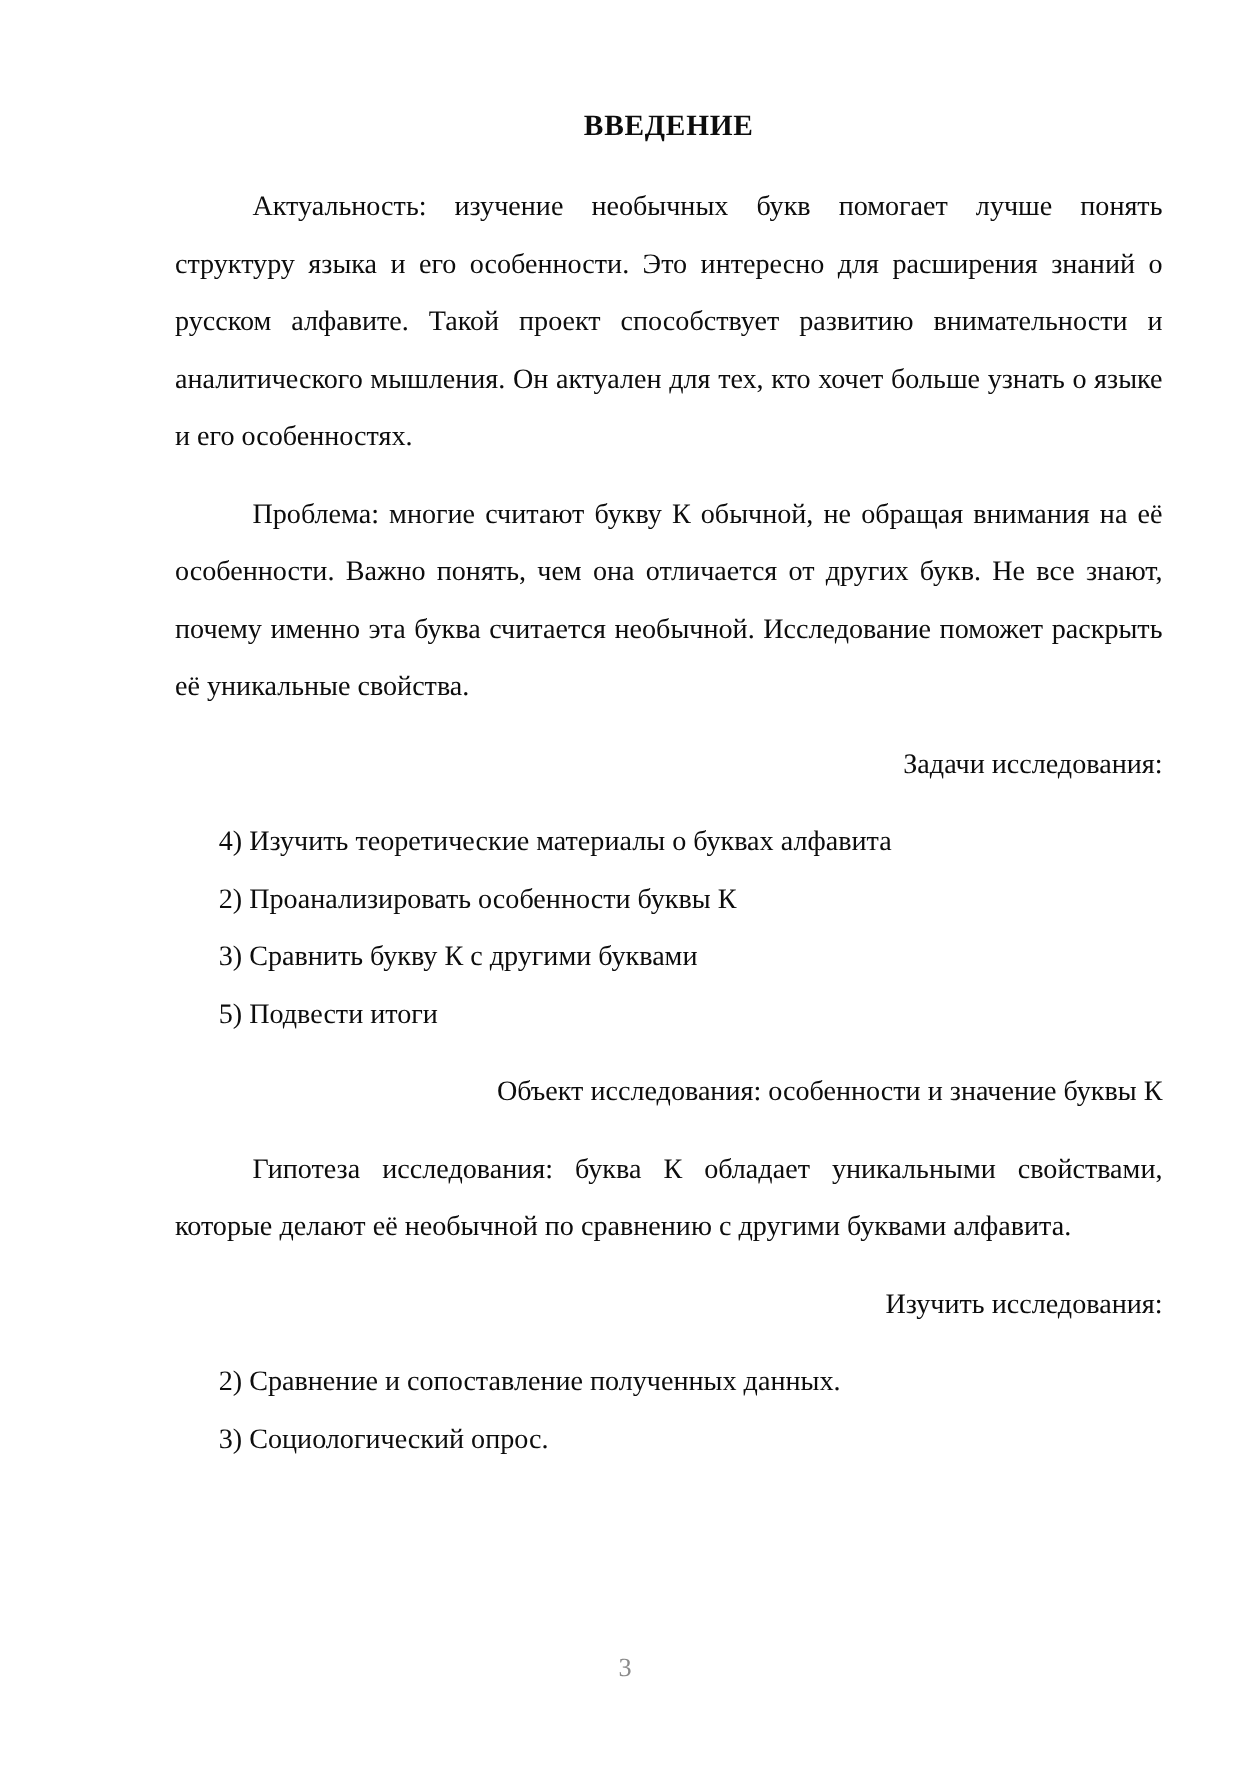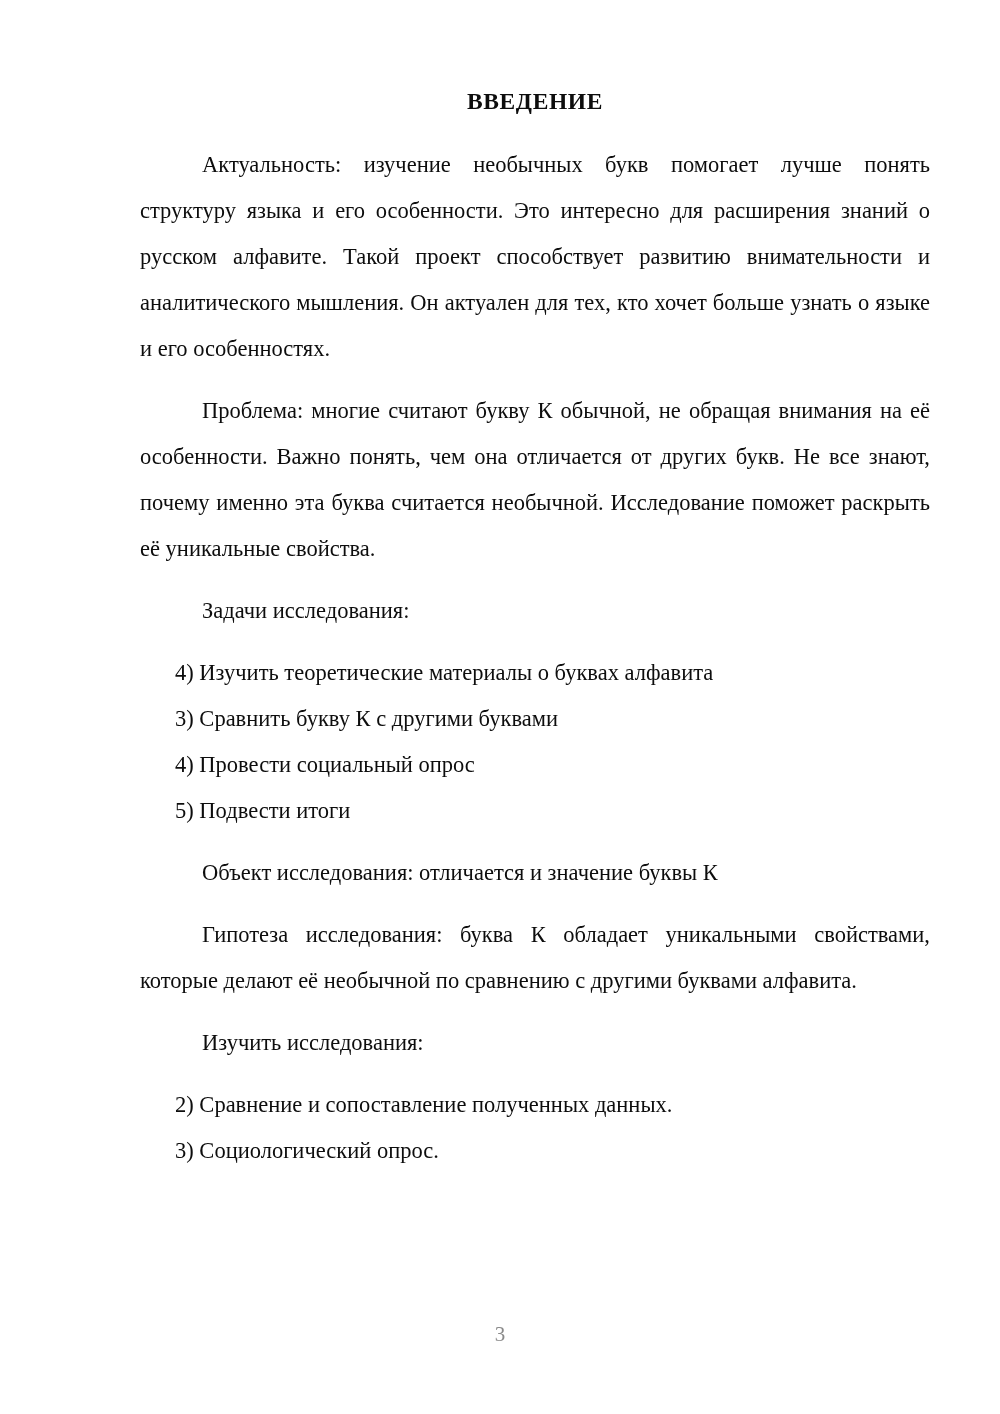--- a/index.html
+++ b/index.html
@@ -44,21 +44,21 @@
     text-justify: inter-word;
     text-indent: 62px;
     margin: 0 0 16px 0;
     hyphens: none;
     font-family: Liberation Serif, serif;
   }
 
   .para-plain {
     font-size: 22.5px;
     line-height: 46px;
-    text-align: left;
+    text-align: right;
     text-indent: 62px;
     margin: 0 0 16px 0;
   }
 
   .list {
     list-style: none;
     margin: 0 0 16px 0;
     padding: 0;
   }
 
@@ -93,26 +93,26 @@
 
     <p class="para">Актуальность: изучение необычных букв помогает лучше понять структуру языка и его особенности. Это интересно для расширения знаний о русском алфавите. Такой проект способствует развитию внимательности и аналитического мышления. Он актуален для тех, кто хочет больше узнать о языке и его особенностях.</p>
 
     <p class="para">Проблема: многие считают букву К обычной, не обращая внимания на её особенности. Важно понять, чем она отличается от других букв. Не все знают, почему именно эта буква считается необычной. Исследование поможет раскрыть её уникальные свойства.</p>
 
 
     <p class="para-plain">Задачи исследования:</p>
 
     <ul class="list">
       <li class="list-item">4) Изучить теоретические материалы о буквах алфавита</li>
+      <li class="list-item">2) Проанализировать особенности буквы К</li>
       <li class="list-item">3) Сравнить букву К с другими буквами</li>
-      <li class="list-item">4) Провести социальный опрос</li>
       <li class="list-item">5) Подвести итоги</li>
     </ul>
 
-    <p class="para-plain">Объект исследования: отличается и значение буквы К</p>
+    <p class="para-plain">Объект исследования: особенности и значение буквы К</p>
 
 
     <p class="para">Гипотеза исследования: буква К обладает уникальными свойствами, которые делают её необычной по сравнению с другими буквами алфавита.</p>
 
     <p class="para-plain">Изучить исследования:</p>
 
     <ul class="list">
       <li class="list-item">2) Сравнение и сопоставление полученных данных.</li>
       <li class="list-item">3) Социологический опрос.</li>
     </ul>

